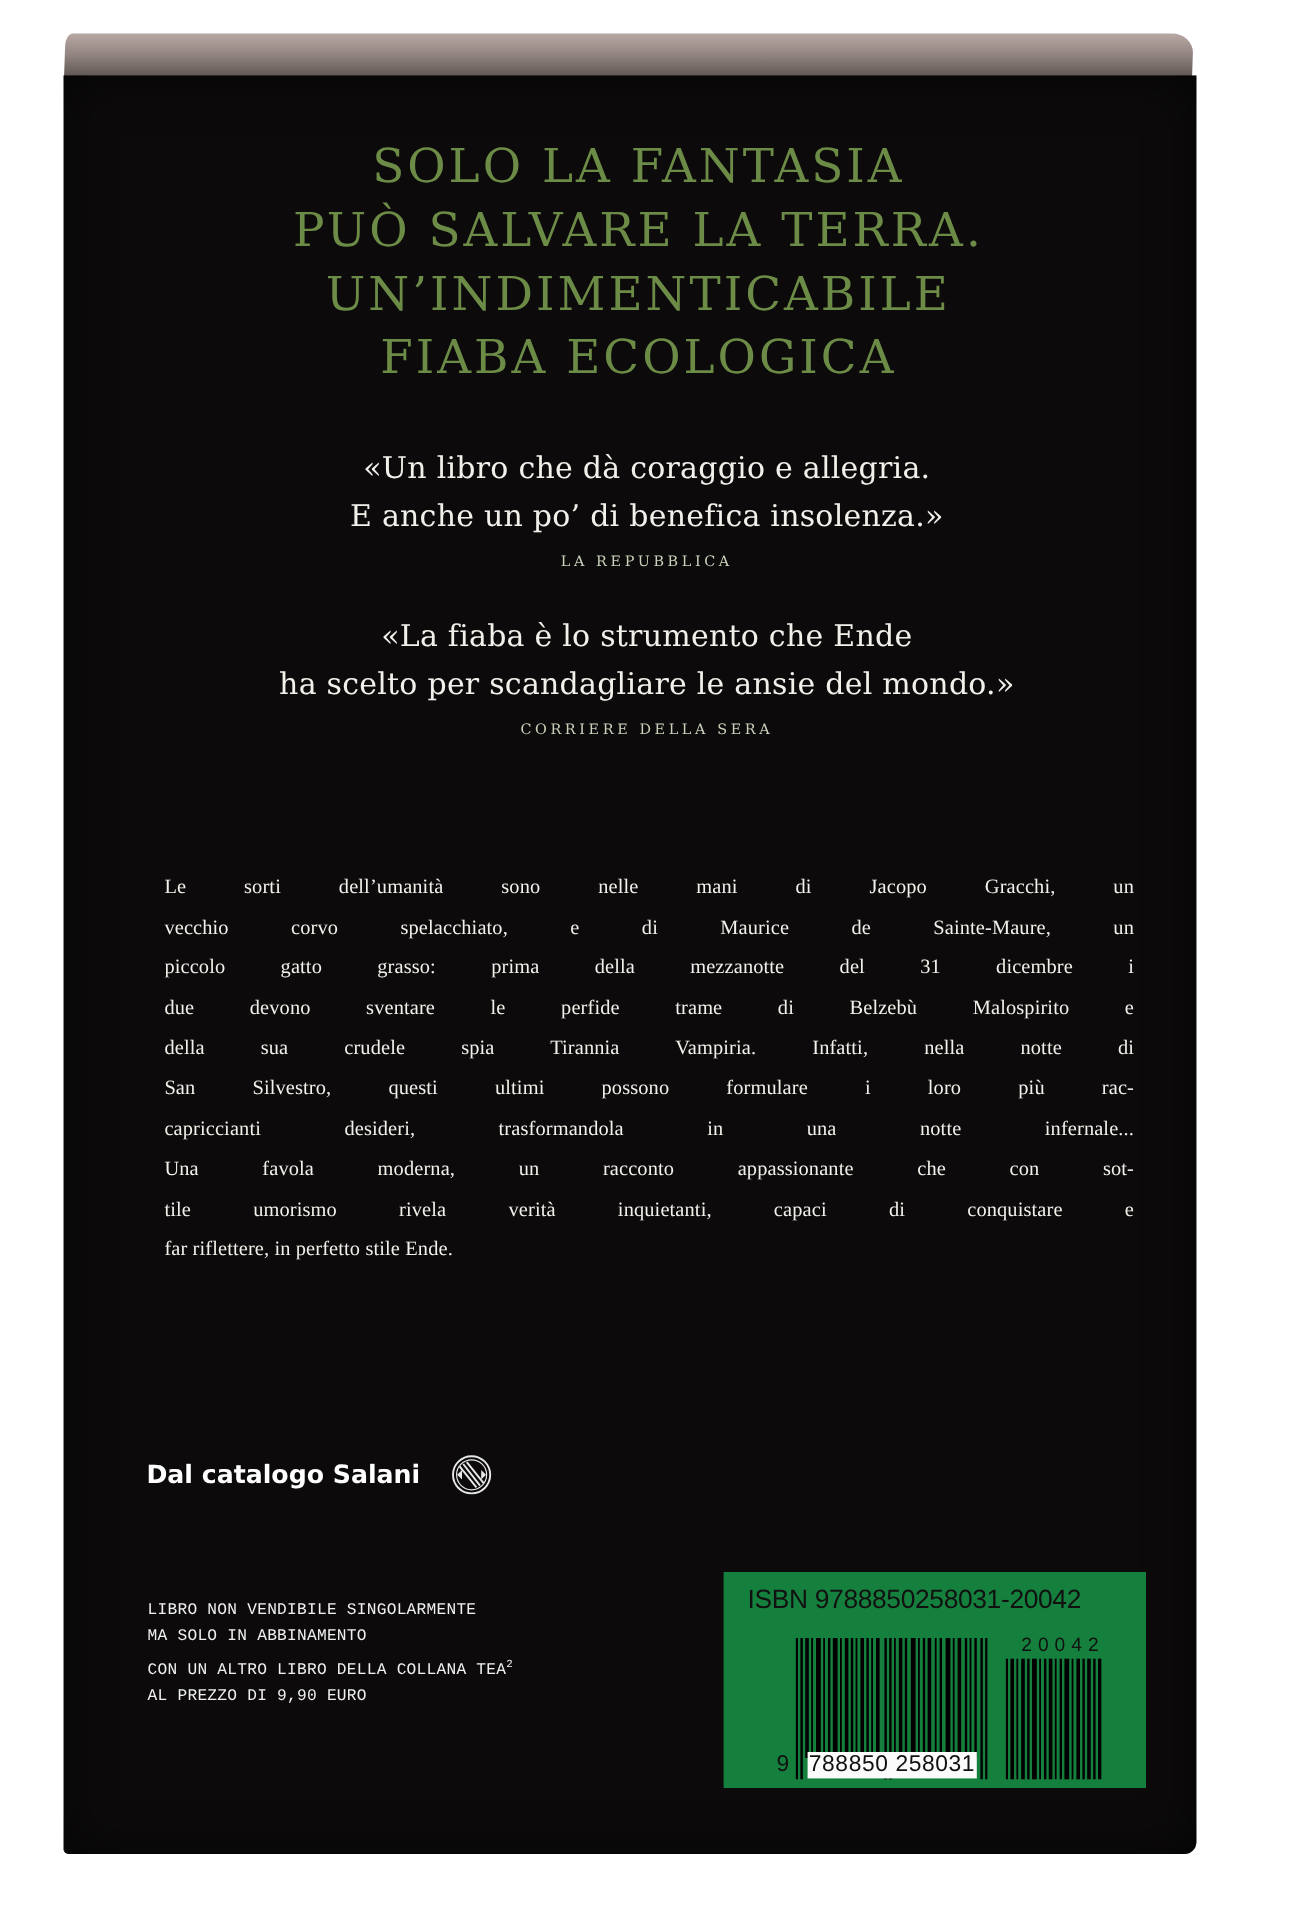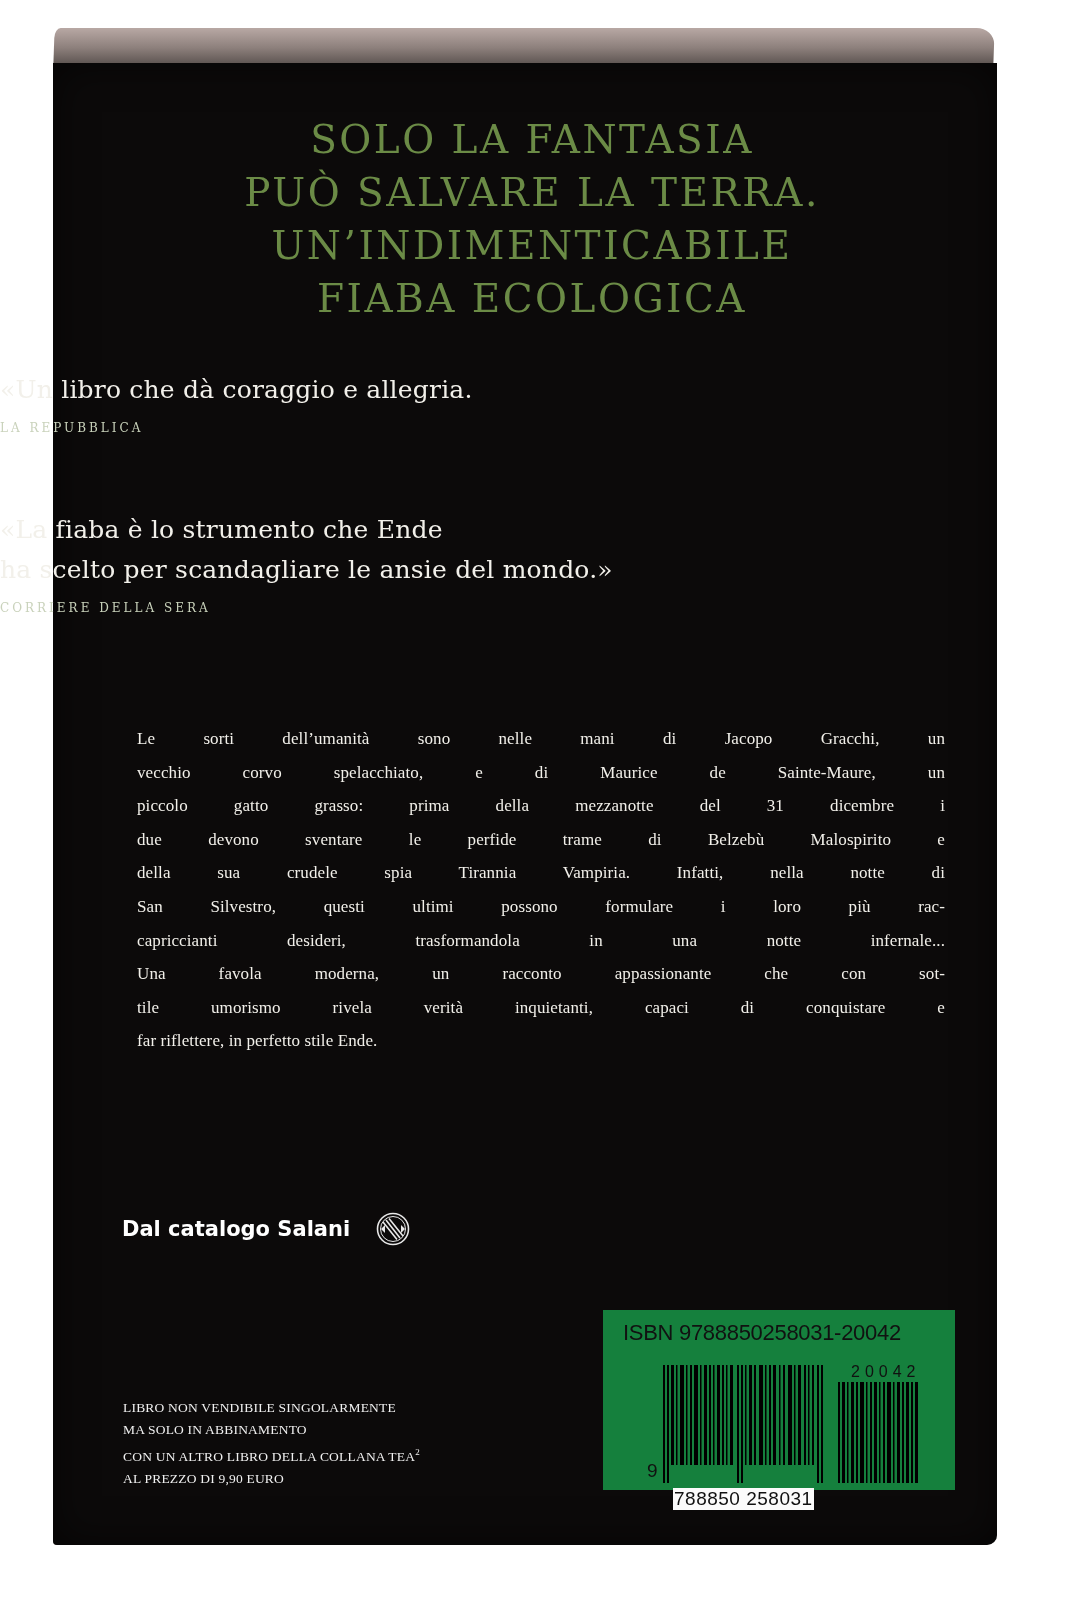--- a/index.html
+++ b/index.html
@@ -35,21 +35,21 @@
       text-align: center;
       color: #6b8b46;
       font-family: "DejaVu Serif", serif;
       font-size: 39px;
       line-height: 53px;
       letter-spacing: 2.5px;
     }
     .quote {
       position: absolute;
       left: 0; width: 1078px;
-      text-align: left;
+      text-align: center;
       color: #f2f0ea;
       font-family: "DejaVu Serif", serif;
       font-size: 25px;
       line-height: 40px;
       letter-spacing: 0.2px;
     }
     .quote .attr {
       display: block;
       color: #c9d2bb;
       font-size: 12px;
@@ -79,23 +79,23 @@
       font-family: "DejaVu Sans", sans-serif;
       font-size: 21px;
       font-weight: bold;
     }
     .salani-logo {
       width: 34px; height: 34px;
       display: inline-block;
     }
     .notice {
       position: absolute;
-      left: 123px; top: 1397px;
+      left: 123px; top: 1332px;
       color: #f0f0f0;
-      font-family: Liberation Serif, serif;
+      font-family: Liberation Mono, monospace;
       font-size: 13.5px;
       line-height: 22px;
       letter-spacing: 0.2px;
     }
     .notice sup { font-size: 9px; vertical-align: 6px; }
     .isbn-label {
       position: absolute;
       left: 603px; top: 1310px;
       width: 352px; height: 180px;
       background: #15803d;
@@ -135,38 +135,38 @@
     }
     .ean-digits {
       position: absolute;
       left: 70px; top: 150px;
       background: #fbfbfb;
       padding: 0 1px;
       font-family: "Liberation Sans", sans-serif;
       font-size: 19px;
       color: #111;
       letter-spacing: 0.5px;
-      margin-top: 28px;
     }
   </style>
 </head>
 <body>
 
 <div class="spine-top"></div>
 <div class="cover"></div>
 
 <div class="headline">
   <div>SOLO LA FANTASIA</div>
   <div>PUÒ SALVARE LA TERRA.</div>
   <div>UN’INDIMENTICABILE</div>
   <div>FIABA ECOLOGICA</div>
 </div>
 
 <div class="quote quote1">
   <div>«Un libro che dà coraggio e allegria.</div>
+  <div>E anche un po’ di benefica insolenza.»</div>
   <span class="attr">LA REPUBBLICA</span>
 </div>
 
 <div class="quote quote2">
   <div>«La fiaba è lo strumento che Ende</div>
   <div>ha scelto per scandagliare le ansie del mondo.»</div>
   <span class="attr">CORRIERE DELLA SERA</span>
 </div>
 
 <div class="blurb">

